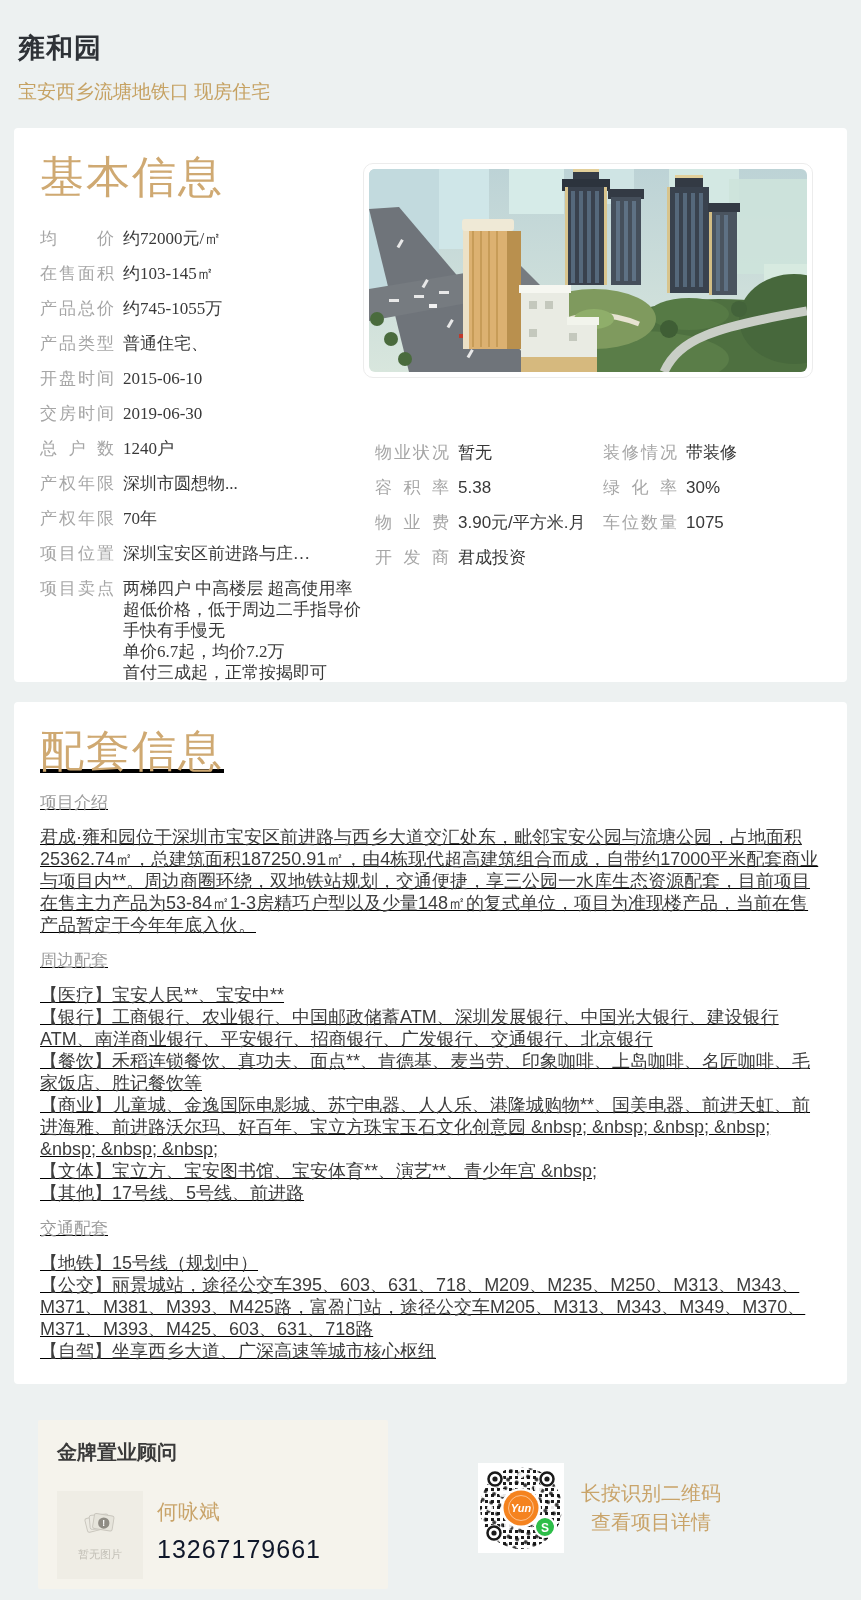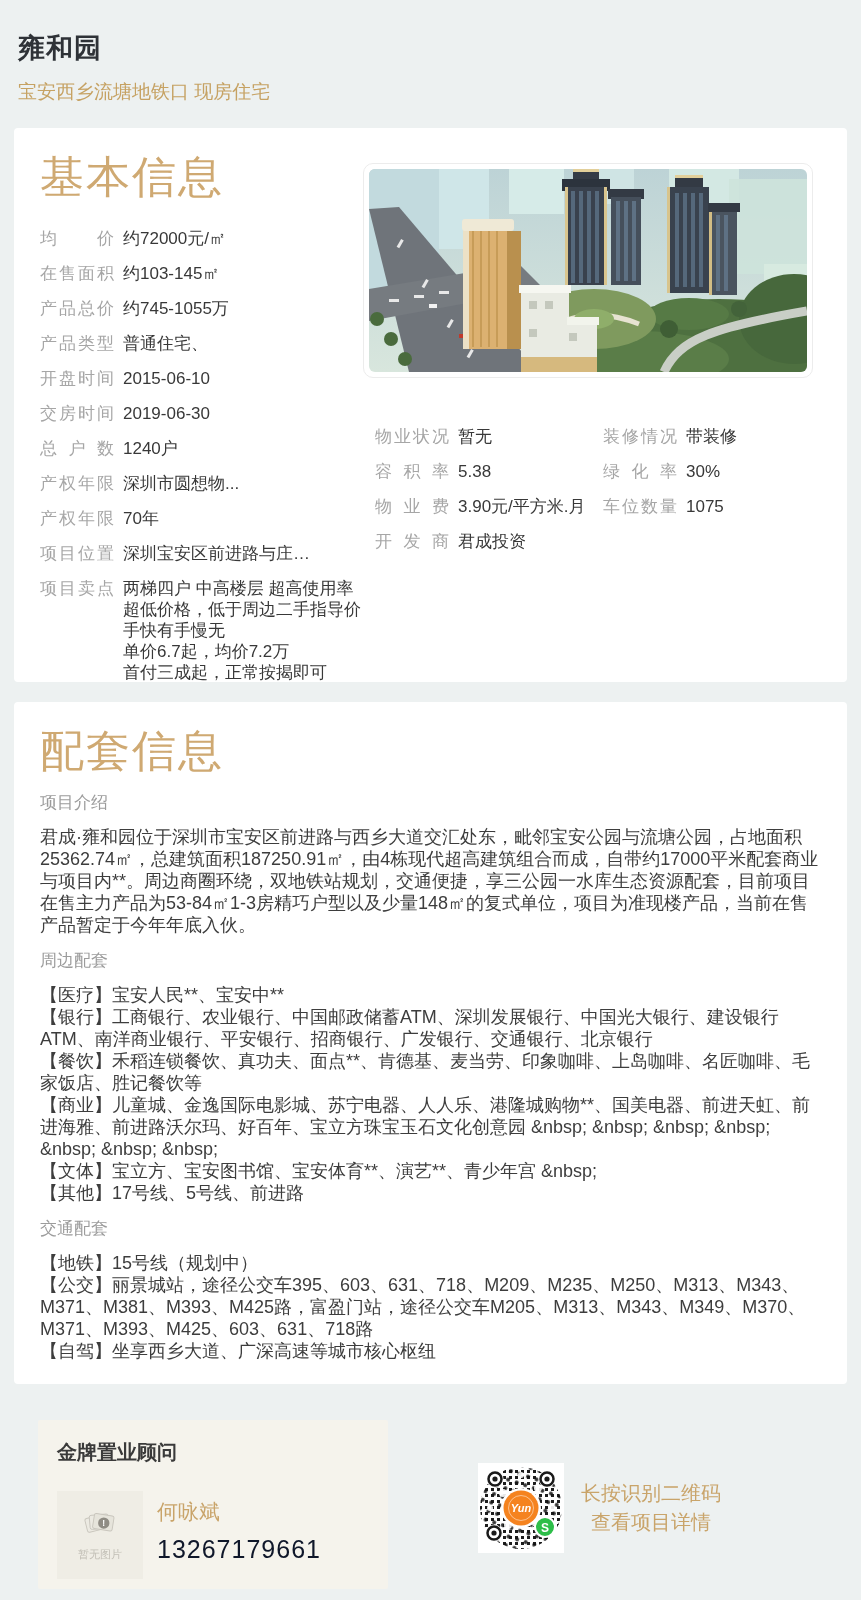--- a/index.html
+++ b/index.html
@@ -5,34 +5,34 @@
   html,body{margin:0;padding:0;}
   body{background:#edf1f1;font-family:"Liberation Sans","DejaVu Sans",sans-serif;}
   .page{position:relative;width:861px;height:1600px;background:#edf1f1;overflow:hidden;}
 
   .header{padding:30px 18px 0;}
   .page-title{font-size:27px;font-weight:700;color:#2e3237;letter-spacing:1px;}
   .page-sub{font-size:19px;color:#c6a263;margin-top:13px;}
 
   .card{background:#fff;border-radius:4px;margin:0 14px;}
   .card1{margin-top:23px;height:554px;box-sizing:border-box;padding:24px 26px;position:relative;overflow:hidden;}
-  .card2{margin-top:20px;box-sizing:border-box;padding:24px 26px 22px;min-height:640px;}
+  .card2{margin-top:20px;box-sizing:border-box;padding:24px 26px 22px;min-height:640px;text-decoration:underline;}
 
   .sec-title{font-size:44px;line-height:50px;color:#cfa972;font-weight:400;letter-spacing:2px;}
 
   .details-left{margin-top:26px;width:330px;}
-  .row{display:flex;margin-bottom:14px;line-height:21px;font-size:17px;}
+  .row{display:flex;margin-bottom:14px;line-height:21px;font-size:17px;font-family:Liberation Serif, serif;}
   .lbl{display:inline-block;width:74px;flex:none;color:#a6a6a6;text-align:justify;text-align-last:justify;margin-right:9px;}
   .val{color:#383838;white-space:nowrap;}
   .selling .val{white-space:pre-line;width:510px;line-height:21px;}
 
   .photo{position:absolute;top:35px;left:349px;width:450px;height:215px;background:#fff;border:1px solid #ececec;border-radius:10px;padding:5px;box-sizing:border-box;}
   .photo svg{width:100%;height:100%;border-radius:6px;display:block;}
 
-  .details-right{position:absolute;left:361px;top:298px;display:grid;grid-template-columns:228px auto;row-gap:14px;font-size:17px;}
+  .details-right{position:absolute;left:361px;top:314px;display:grid;grid-template-columns:228px auto;row-gap:14px;font-size:17px;}
   .cell{display:flex;line-height:21px;}
 
   .block-label{font-size:17px;color:#9c9c9c;margin:13px 0 12px;}
   .block-label.first{margin-top:15px;}
   .para,.lines{font-size:18px;line-height:22px;color:#3d3d3d;}
 
   .bottom{display:flex;align-items:flex-start;margin:36px 14px 0;}
   .agent-card{width:350px;height:169px;background:#f5f3ec;border-radius:2px;margin-left:24px;padding:19px 19px;box-sizing:border-box;}
   .agent-title{font-size:20px;font-weight:600;color:#3a3a3a;}
   .agent-body{display:flex;margin-top:25px;}

